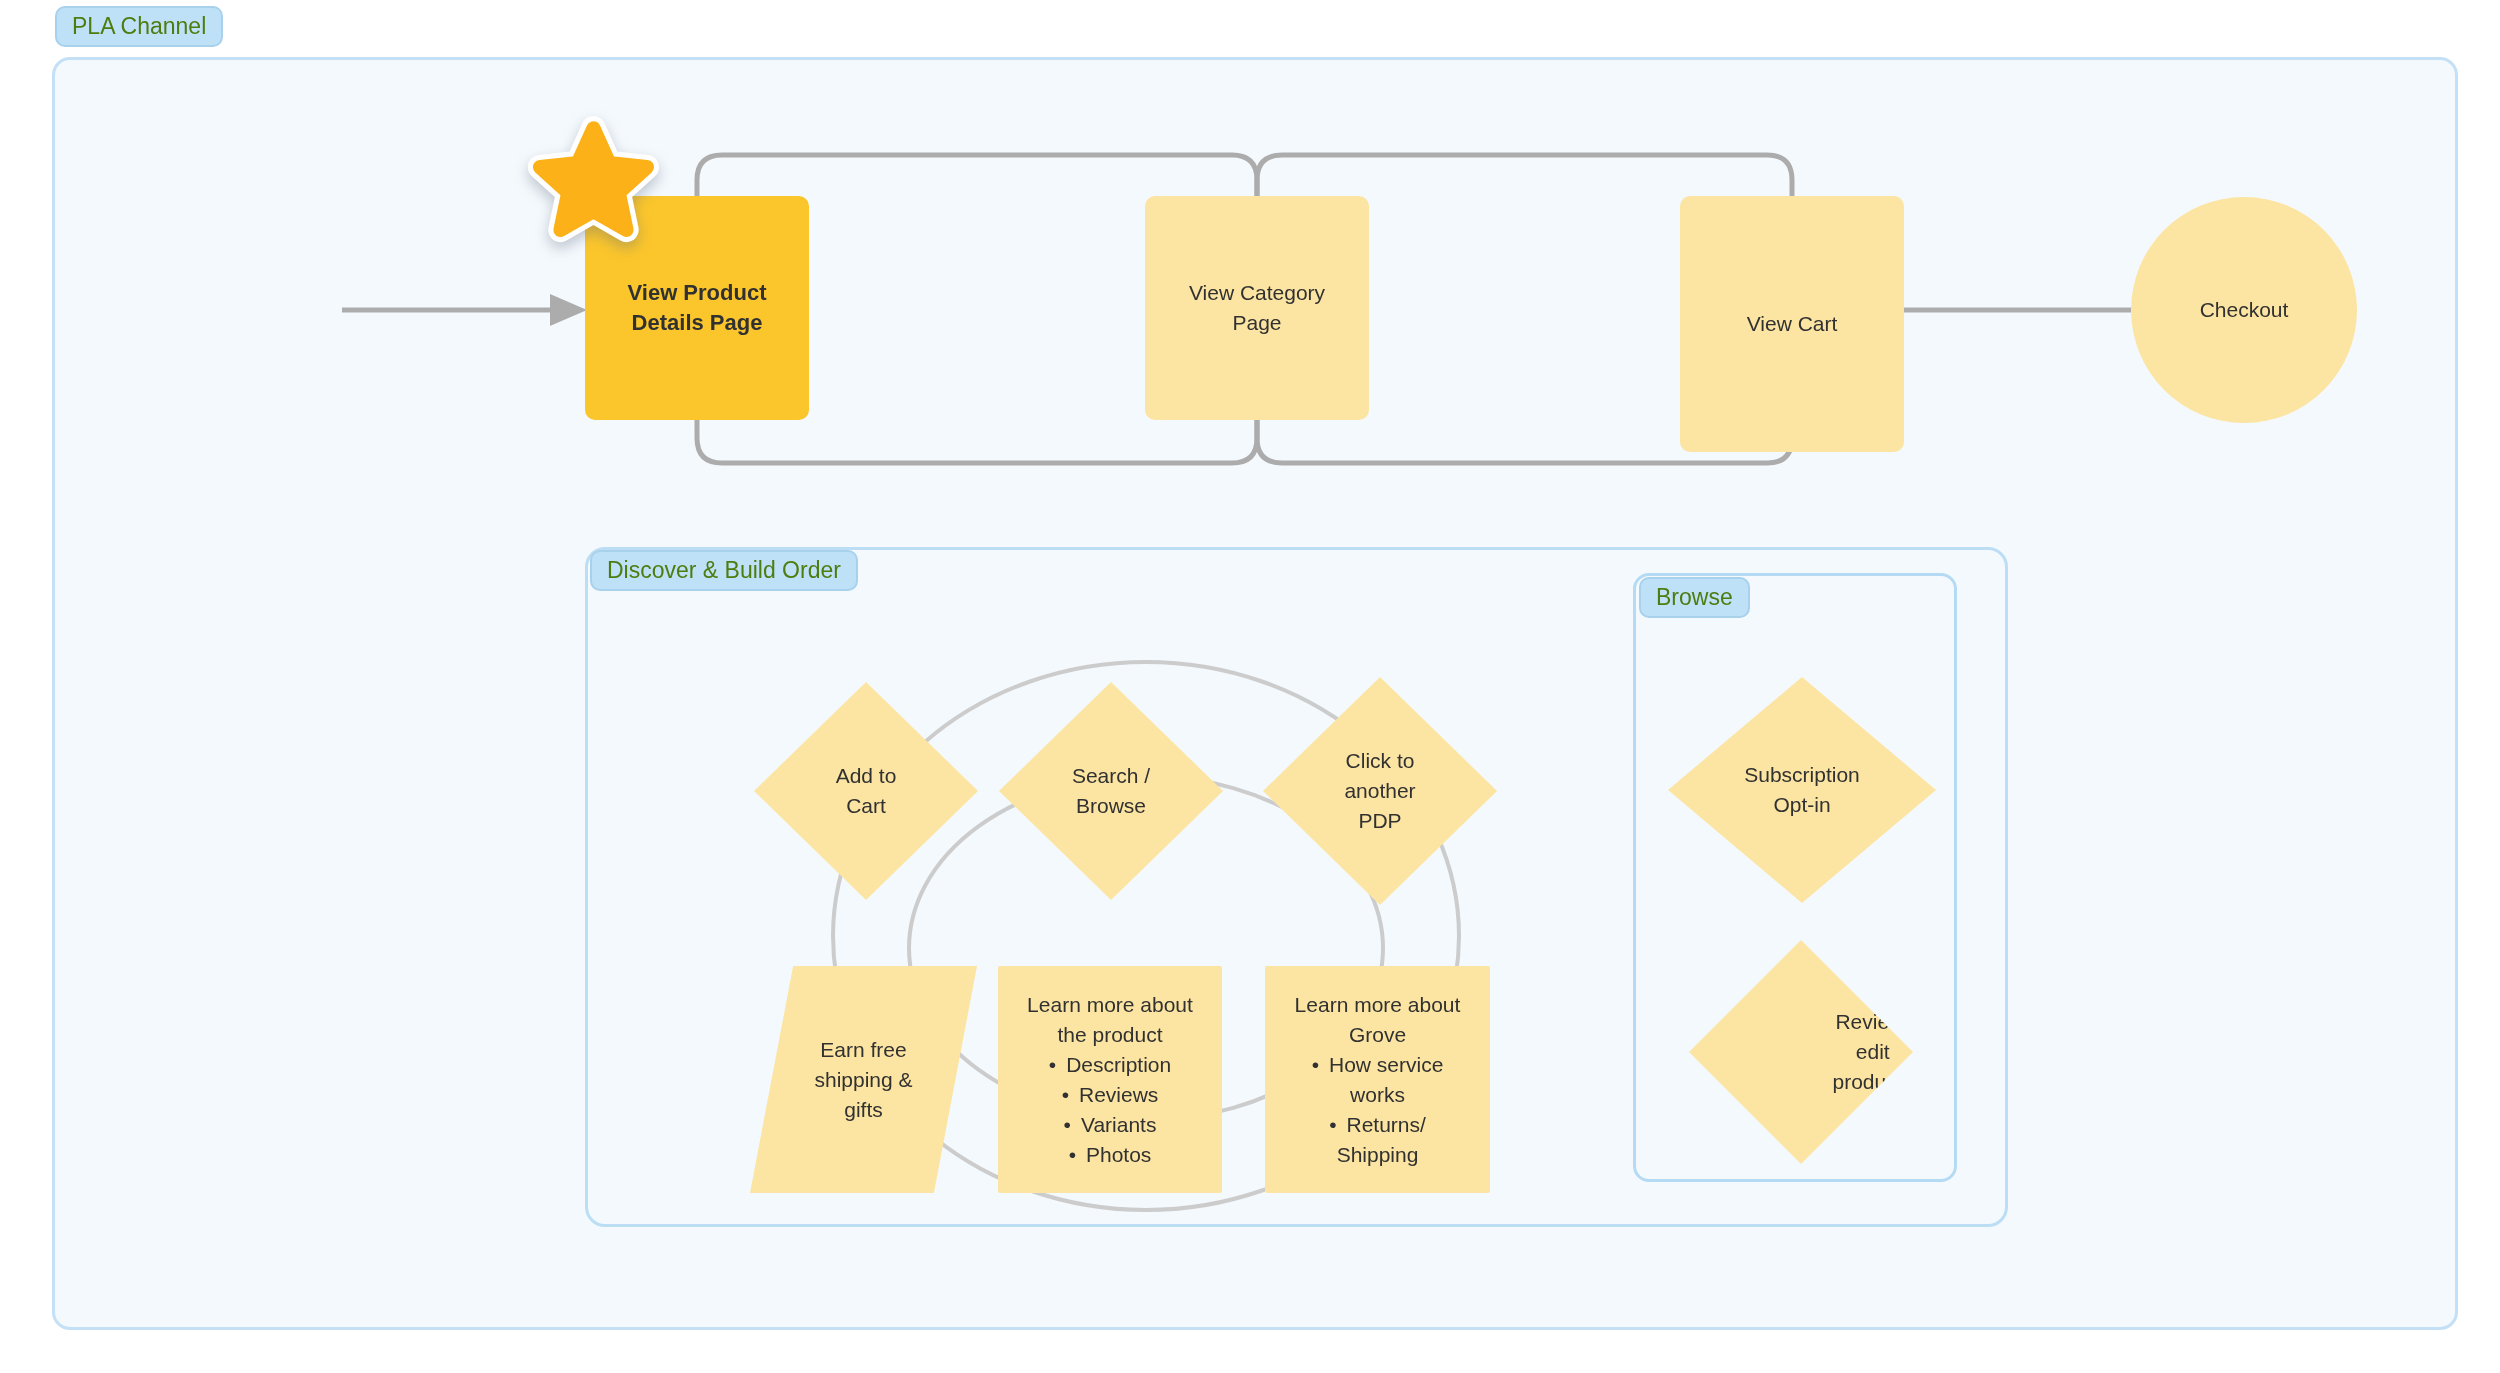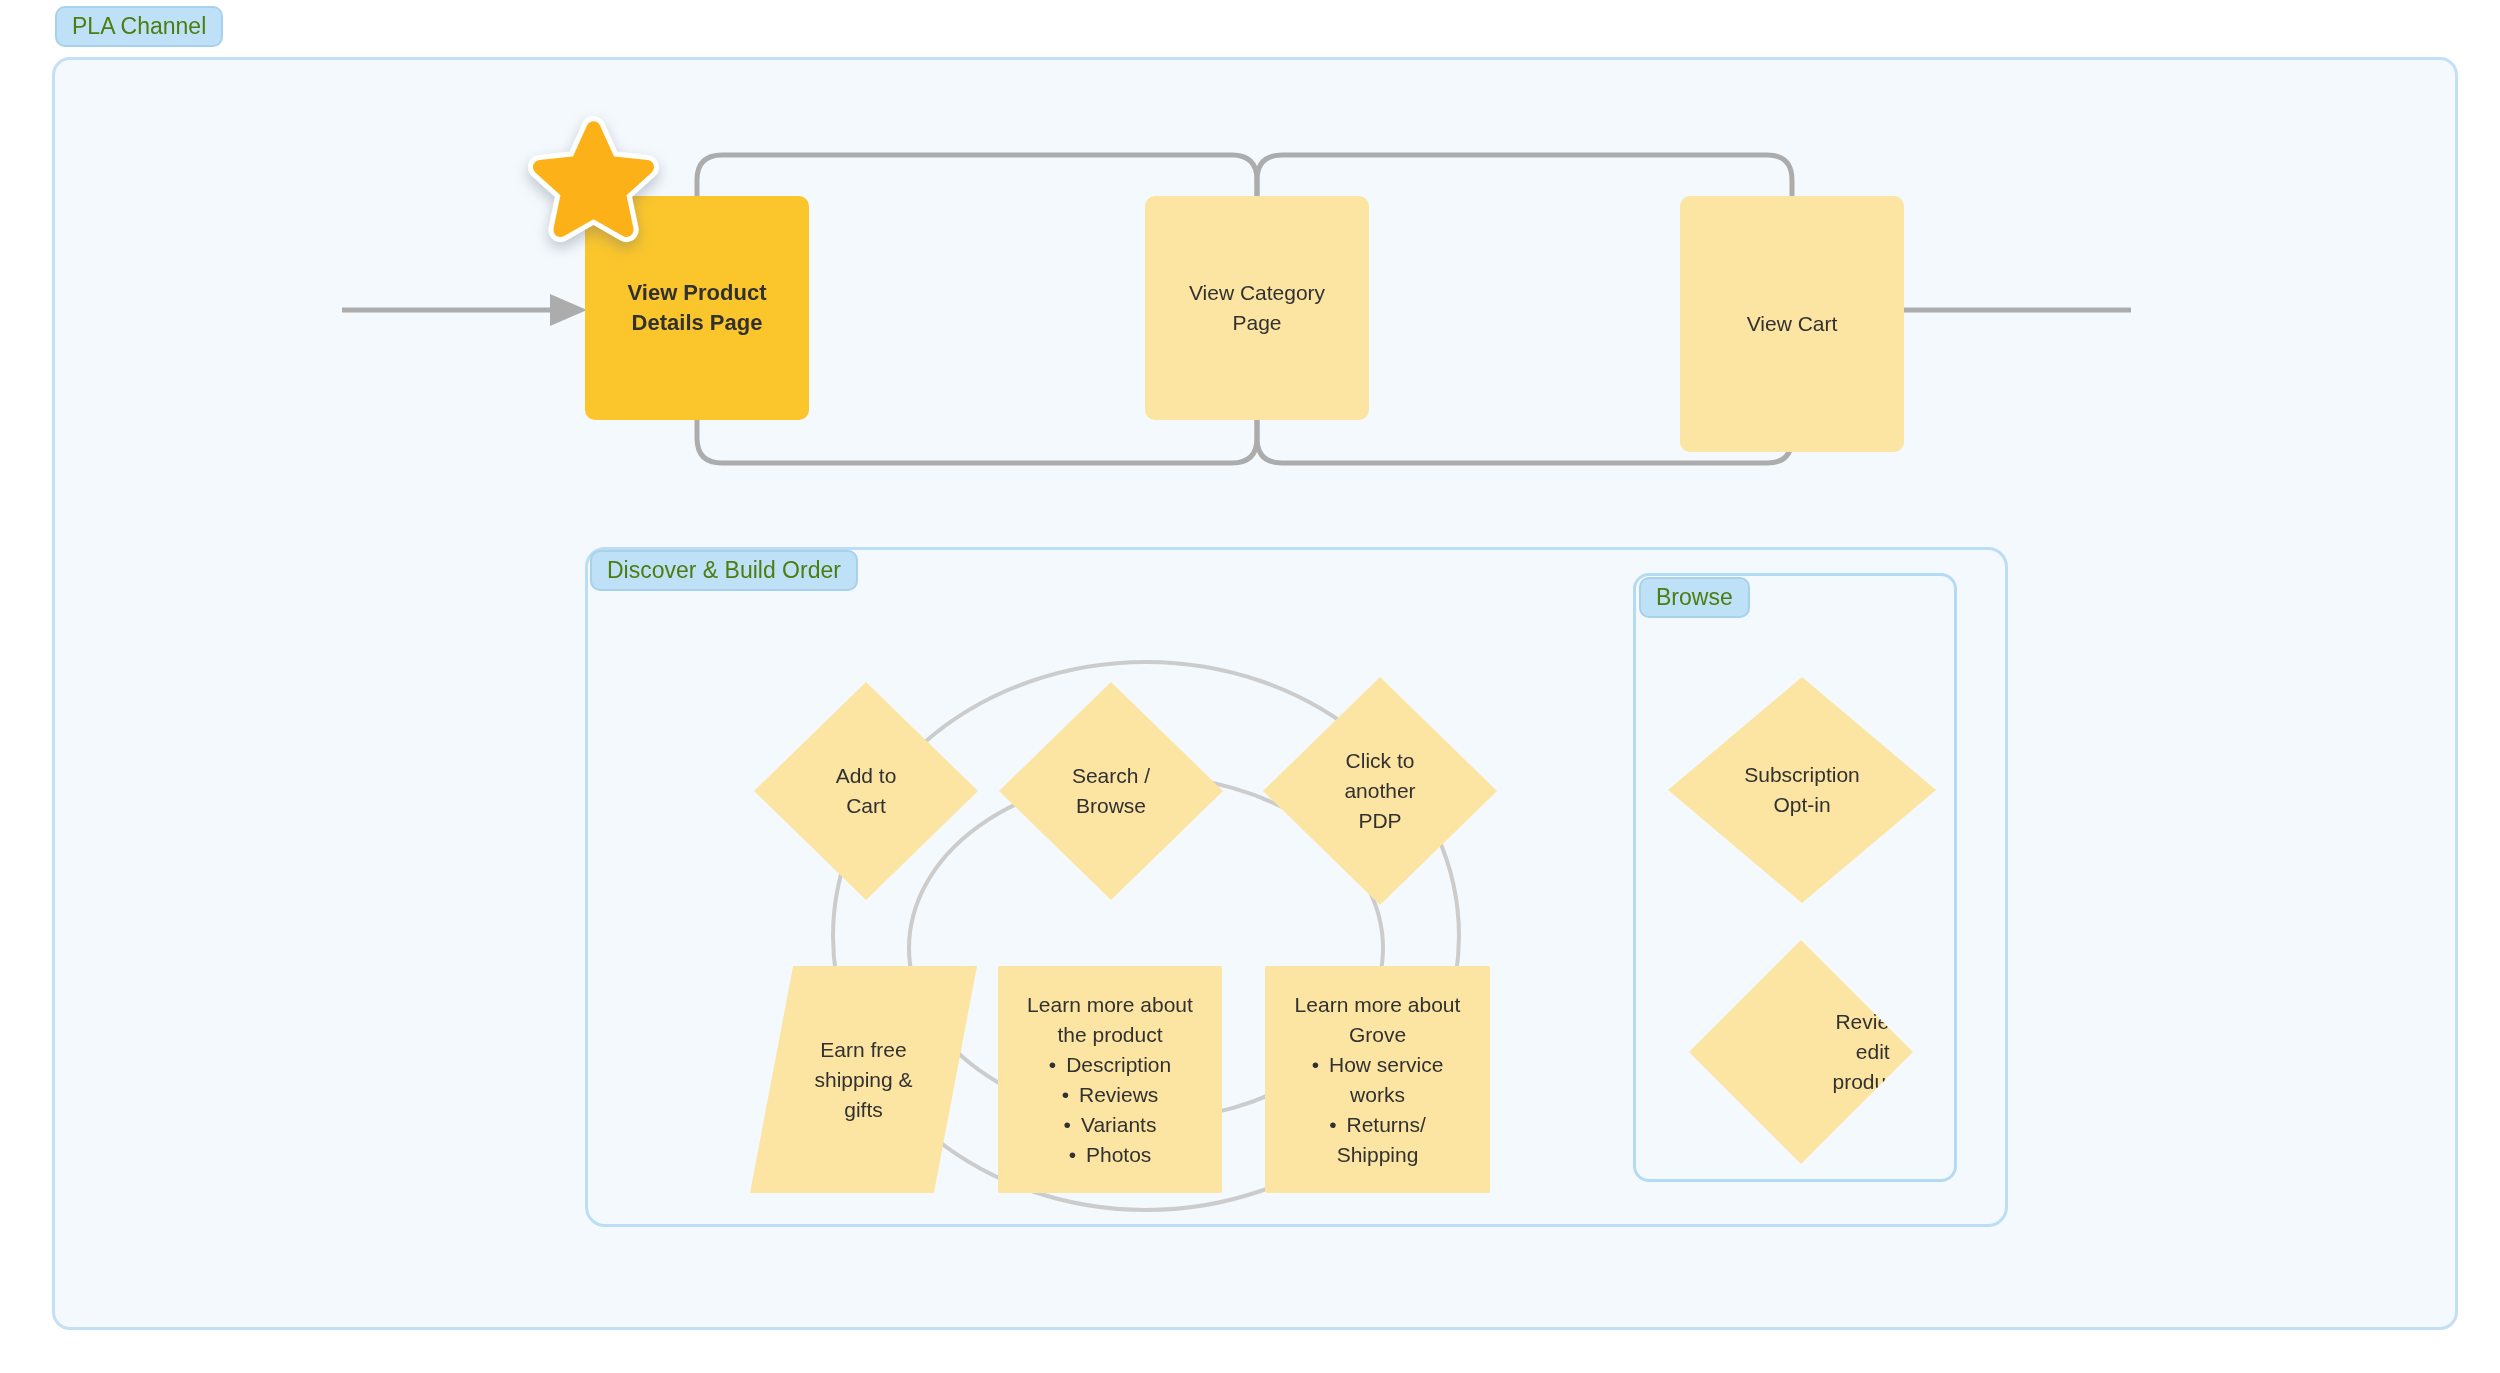--- a/index.html
+++ b/index.html
@@ -94,20 +94,23 @@
     <span class="txt">View Product
 Details Page</span>
   </div>
   <div class="node box" id="node-view-category">
     <span class="txt">View Category
 Page</span>
   </div>
   <div class="node box" id="node-view-cart">
     <span class="txt">View Cart</span>
   </div>
+  <div class="node circle" id="node-checkout">
+    <span class="txt">Checkout</span>
+  </div>
 
   <svg id="star-badge" viewBox="0 0 145 145">
     <path d="M72 15 L87.3 49 L124.3 53 L96.7 78 L104.3 114.5 L72 96 L39.7 114.5 L47.3 78 L19.7 53 L56.7 49 Z" fill="none" stroke="#ffffff" stroke-width="24" stroke-linejoin="round"></path>
     <path d="M72 15 L87.3 49 L124.3 53 L96.7 78 L104.3 114.5 L72 96 L39.7 114.5 L47.3 78 L19.7 53 L56.7 49 Z" fill="#FBB117" stroke="#FBB117" stroke-width="14" stroke-linejoin="round"></path>
   </svg>
 
   <div class="node diamond" id="node-add-cart">
     <span class="txt">Add to
 Cart</span>
   </div>

